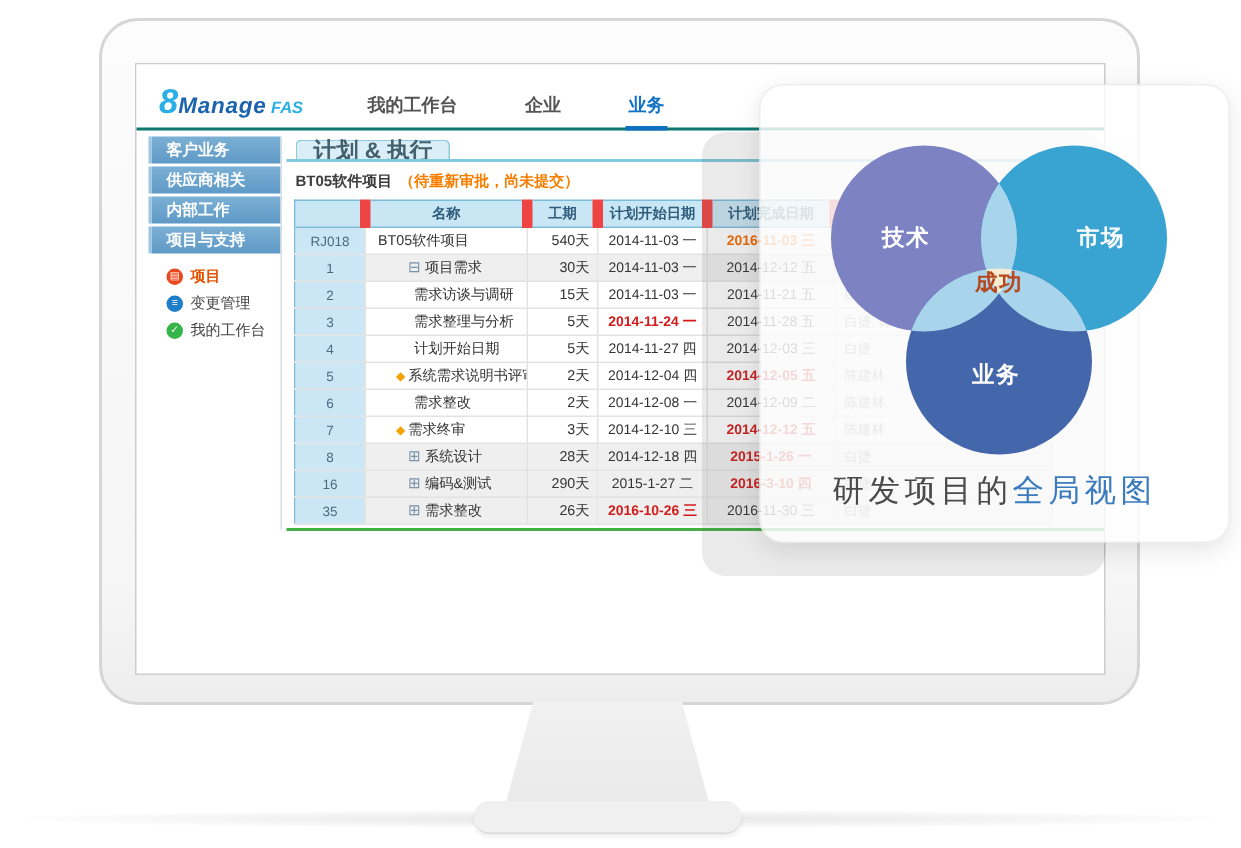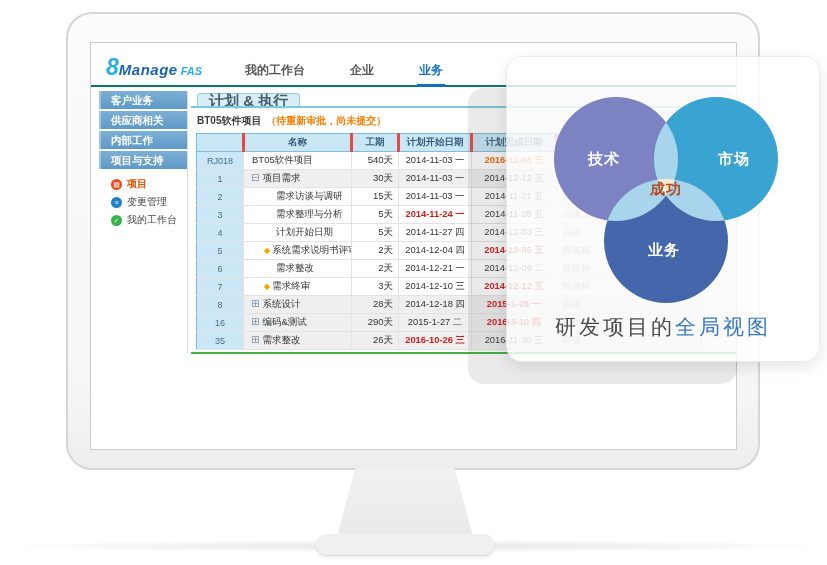--- a/index.html
+++ b/index.html
@@ -50,28 +50,28 @@
     background:#d9eef7; border:1px solid #8fcadf; border-bottom:none; border-radius:4px 4px 0 0;
     font-size:15px; font-weight:bold; color:#44606e; cursor:pointer; }
   .tab-line { position:absolute; left:100px; top:63px; width:545px; height:2px; background:#7fc8dd; }
   .title-row { position:absolute; left:106px; top:71px; font-size:10px; font-weight:bold; white-space:nowrap; }
   .title-row .pt { color:#3c3c3c; }
   .title-row .ps { color:#f97e00; margin-left:2px; }
 
   table.plan { position:absolute; left:105px; top:90px; width:505px; table-layout:fixed;
     border-collapse:collapse; border:1px solid #79bcd9; font-size:9.5px; color:#333; }
   table.plan th { height:18px; background:#c9e6f4; color:#2f5d7c; font-size:9.5px; font-weight:bold;
-    border-right:3px solid #ef4444; border-bottom:1px solid #7fbfdc; }
+    border-right:7px solid #ef4444; border-bottom:1px solid #7fbfdc; }
   table.plan td { height:18px; border-right:1px solid #e3e3e3; border-bottom:1px solid #e3e3e3;
     white-space:nowrap; overflow:hidden; background:#fff; }
   td.c-id { background:#cbe7f5 !important; text-align:center; color:#4a6b80; font-size:9px;
     border-bottom:1px solid #ffffff; border-right:1px solid #a8d4ea; }
   tr.parent td { background:#efefef; }
   td.c-name { padding-left:8px; }
-  td.c-name.lvl1 { padding-left:7px; }
+  td.c-name.lvl1 { padding-left:28px; }
   td.c-name.lvl2 { padding-left:32px; }
   td.c-name.ms   { padding-left:20px; }
   .exp { color:#7a93a8; margin-right:3px; font-size:10px; }
   .dia { color:#f5a100; margin-right:2px; font-size:8px; }
   td.c-dur { text-align:right; padding-right:5px; }
   td.c-date { text-align:center; font-size:9.3px; }
   td.c-owner { color:#8f8f8f; padding-left:6px; font-size:9px; }
   .red    { color:#d21c1c; font-weight:bold; }
   .orange { color:#f56a00; font-weight:bold; }
   .green-line { position:absolute; left:100px; top:309px; width:545px; height:2px; background:#43b143; }
@@ -210,21 +210,21 @@
             <td class="c-name lvl2 ms"><span class="dia">◆</span><span>系统需求说明书评审</span></td>
             <td class="c-dur">2天</td>
             <td class="c-date">2014-12-04 四</td>
             <td class="c-date red">2014-12-05 五</td>
             <td class="c-owner">陈建林</td>
           </tr>
           <tr class="">
             <td class="c-id">6</td>
             <td class="c-name lvl2"><span>需求整改</span></td>
             <td class="c-dur">2天</td>
-            <td class="c-date">2014-12-21 一</td>
+            <td class="c-date">2014-12-08 一</td>
             <td class="c-date">2014-12-09 二</td>
             <td class="c-owner">陈建林</td>
           </tr>
           <tr class="">
             <td class="c-id">7</td>
             <td class="c-name lvl2 ms"><span class="dia">◆</span><span>需求终审</span></td>
             <td class="c-dur">3天</td>
             <td class="c-date">2014-12-10 三</td>
             <td class="c-date red">2014-12-12 五</td>
             <td class="c-owner">陈建林</td>

